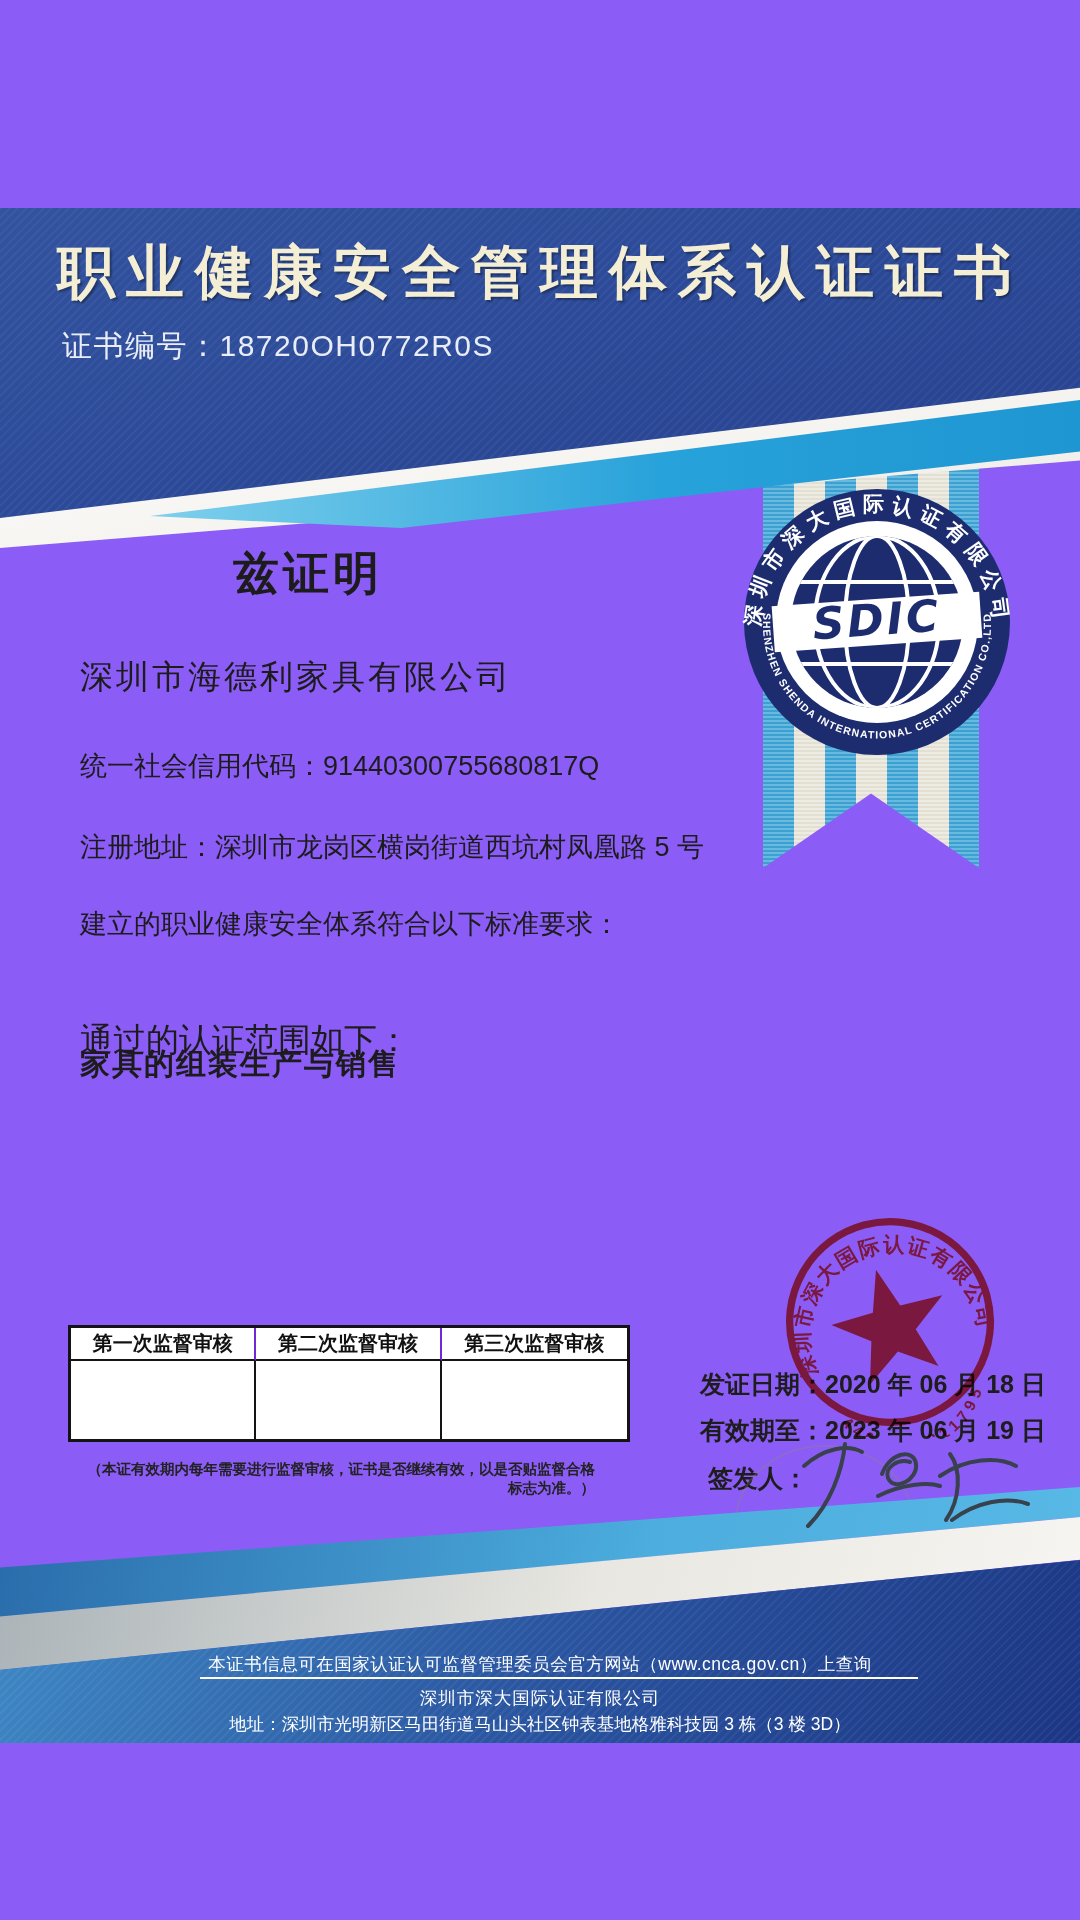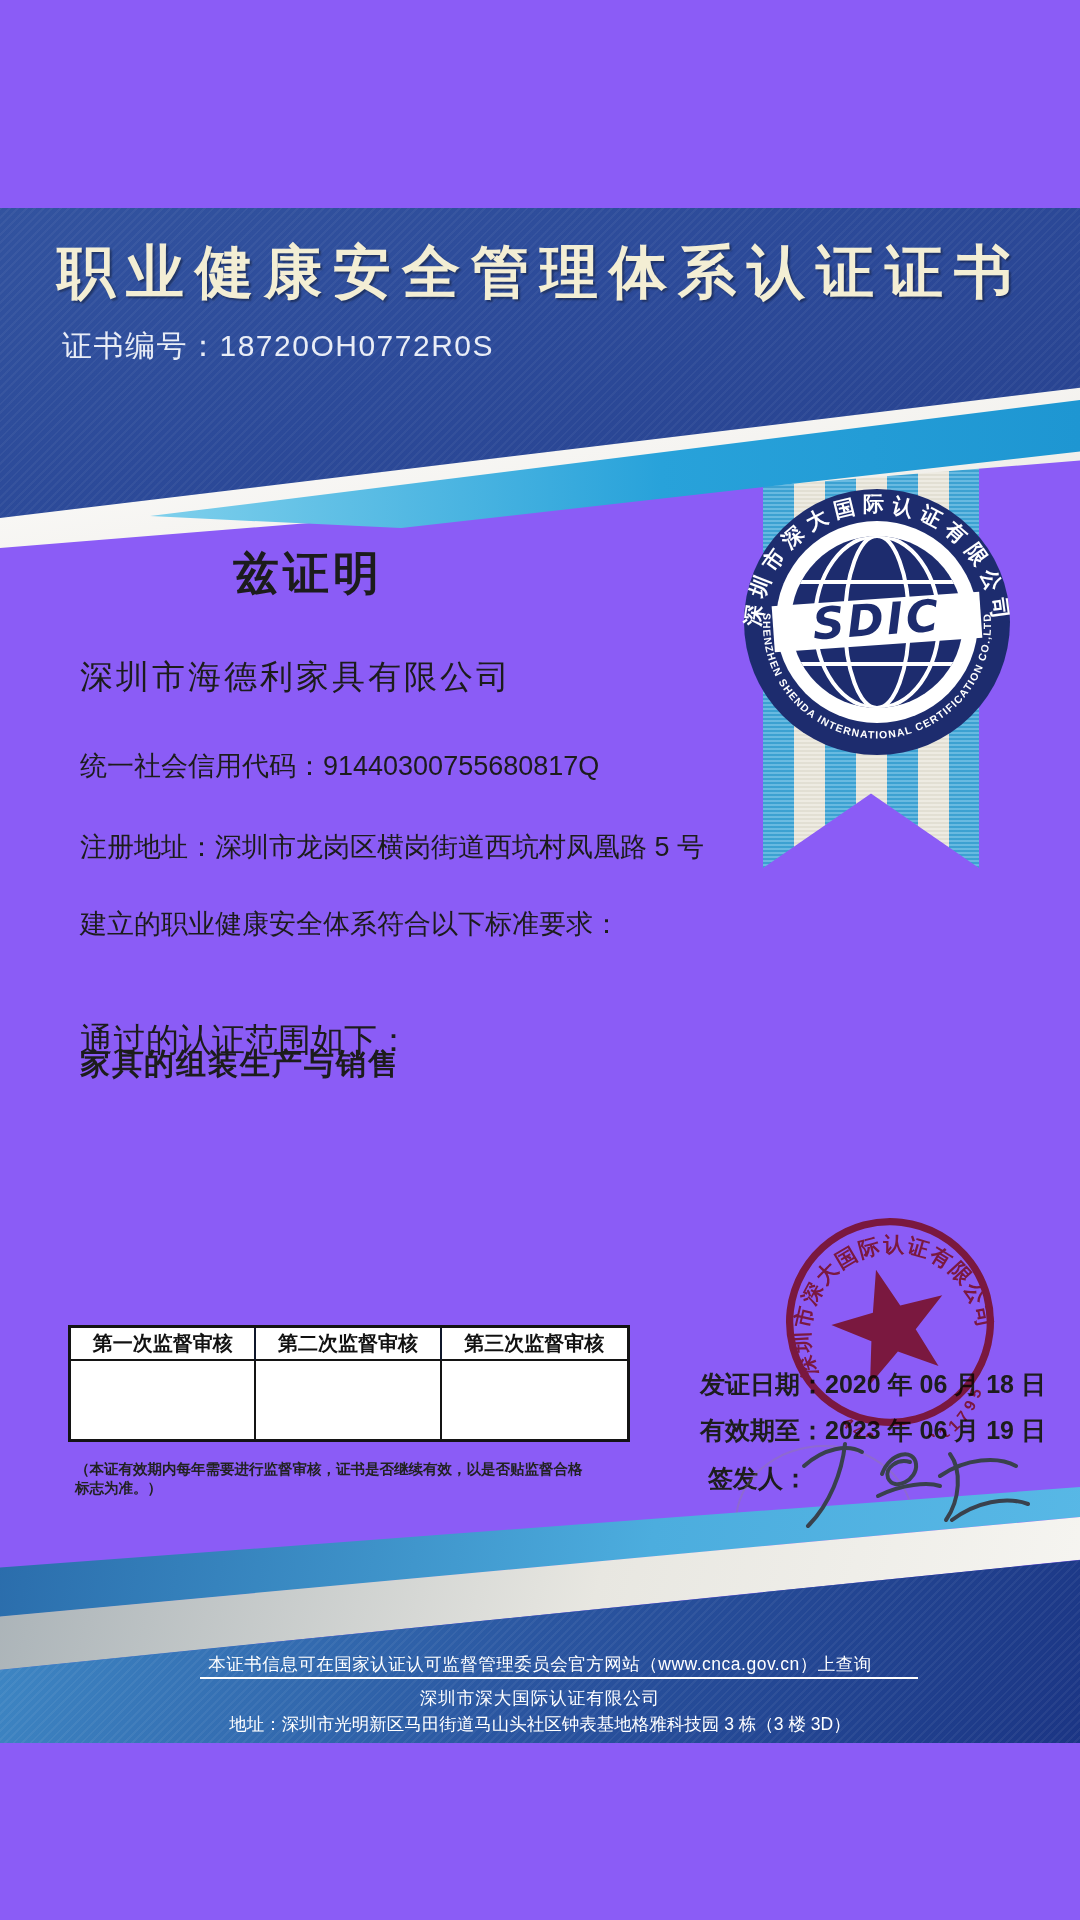--- a/index.html
+++ b/index.html
@@ -33,25 +33,25 @@
   #company{left:80px;top:655px;font-size:33px;font-weight:500;letter-spacing:3px;}
   #credit{left:80px;top:748px;font-size:27px;}
   #addr{left:80px;top:829px;font-size:27px;}
   #std-intro{left:80px;top:906px;font-size:27px;}
   #std{left:80px;top:944px;font-size:27px;}
   #scope-intro{left:80px;top:1010px;font-size:33px;margin-top:8px;}
   #scope{left:80px;top:1044px;font-size:30px;font-weight:700;letter-spacing:2px;}
   
   #audit{left:68px;top:1325px;width:562px;height:117px;border:3px solid #141414;box-sizing:border-box;
     display:grid;grid-template-columns:1fr 1fr 1fr;grid-template-rows:33px 1fr;background:#fff;}
-  #audit .h{border-right:2px solid #0f172a;border-bottom:2px solid #141414;display:flex;align-items:center;
+  #audit .h{border-right:2px solid #6d28d9;border-bottom:2px solid #141414;display:flex;align-items:center;
     justify-content:center;font-size:20px;font-weight:700;color:#111;}
   #audit .c{border-right:2px solid #141414;}
   #audit .h:nth-child(3),#audit .c:last-child{border-right:none;}
-  #tbl-note{left:75px;top:1460px;width:520px;text-align:left;font-size:14.5px;font-weight:600;color:#222;}
+  #tbl-note{left:75px;top:1460px;width:520px;text-align:right;font-size:14.5px;font-weight:600;color:#222;}
   
   .issue-line{font-size:25px;color:#1d1d1d;font-weight:600;}
   #issue-date{left:700px;top:1368px;}
   #valid-date{left:700px;top:1414px;}
   #signer{left:708px;top:1462px;}
   #signature{left:790px;top:1424px;width:250px;height:115px;z-index:7;}
   #emboss{left:735px;top:1445px;width:175px;height:150px;border:2px solid rgba(150,140,115,.28);
     border-radius:50%;z-index:1;}
   #stamp{left:775px;top:1207px;width:230px;height:230px;z-index:8;mix-blend-mode:multiply;opacity:.93;}
   

